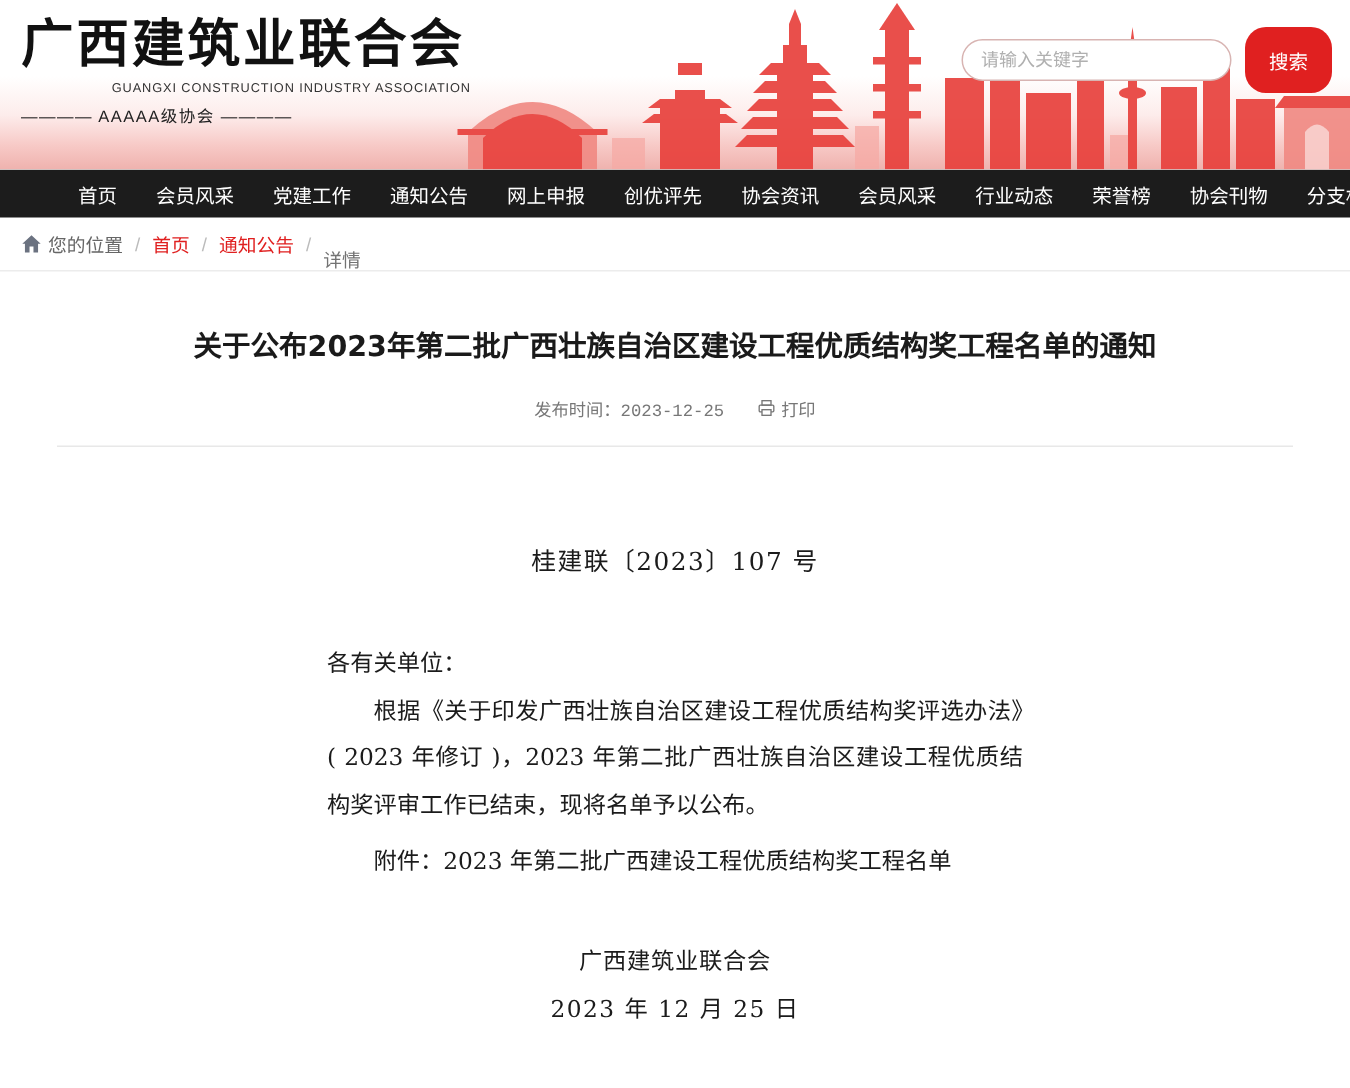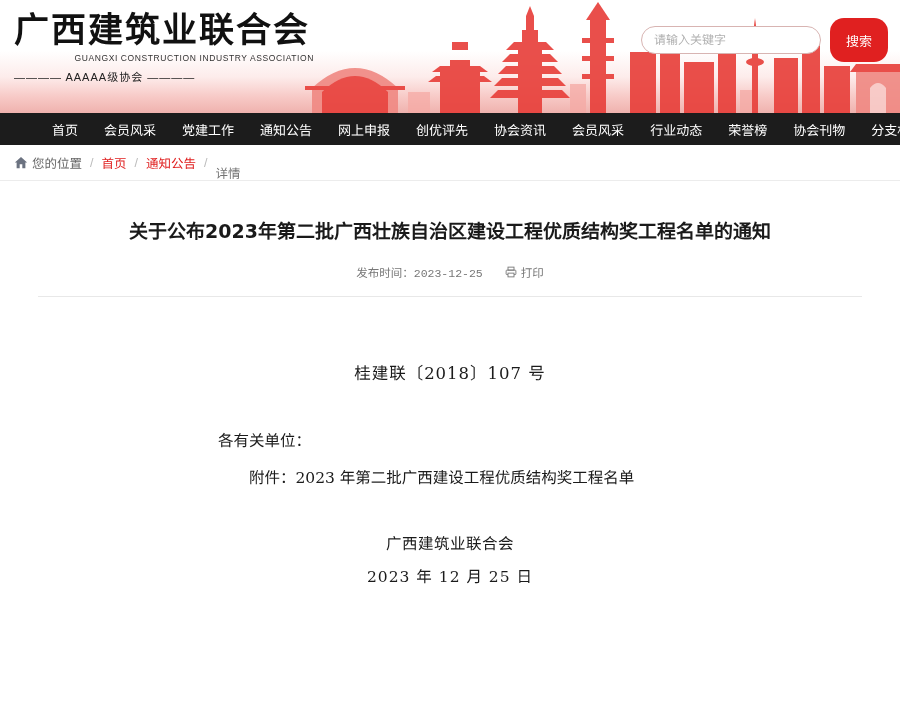--- a/index.html
+++ b/index.html
@@ -336,19 +336,20 @@
             <rect x="4" y="9.5" width="8" height="5" fill="#fff" stroke="#777" stroke-width="1.2"></rect>
           </svg>
       </span>
       <span>打印</span>
     </span>
   </div>
 
   <div class="meta-divider"></div>
 
   <div class="doc-body">
-    <div class="doc-number">桂建联〔2018〕107 号</div>
+    <div class="doc-number">桂建联〔2023〕107 号</div>
     <div class="doc-salutation">各有关单位：</div>
+    <div class="doc-para">根据《关于印发广西壮族自治区建设工程优质结构奖评选办法》( 2023 年修订 )，2023 年第二批广西壮族自治区建设工程优质结构奖评审工作已结束，现将名单予以公布。</div>
     <div class="doc-attach">附件：2023 年第二批广西建设工程优质结构奖工程名单</div>
     <div class="doc-sign">广西建筑业联合会</div>
     <div class="doc-date">2023 年 12 月 25 日</div>
   </div>
 </div>
 
 </body></html>

